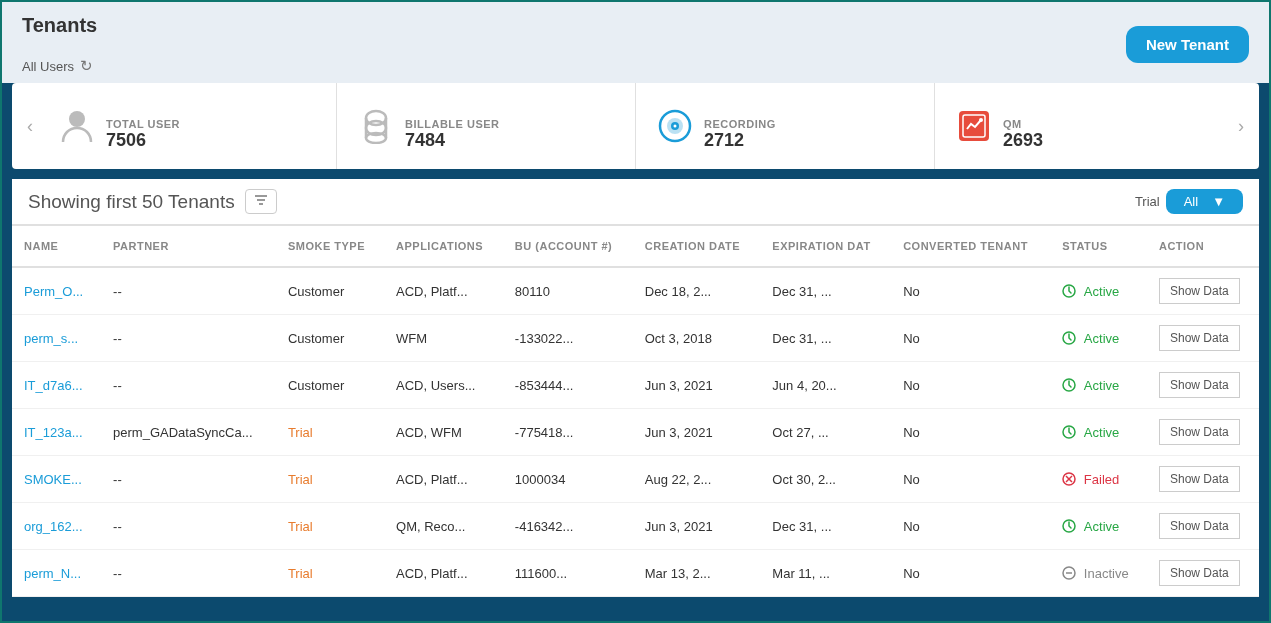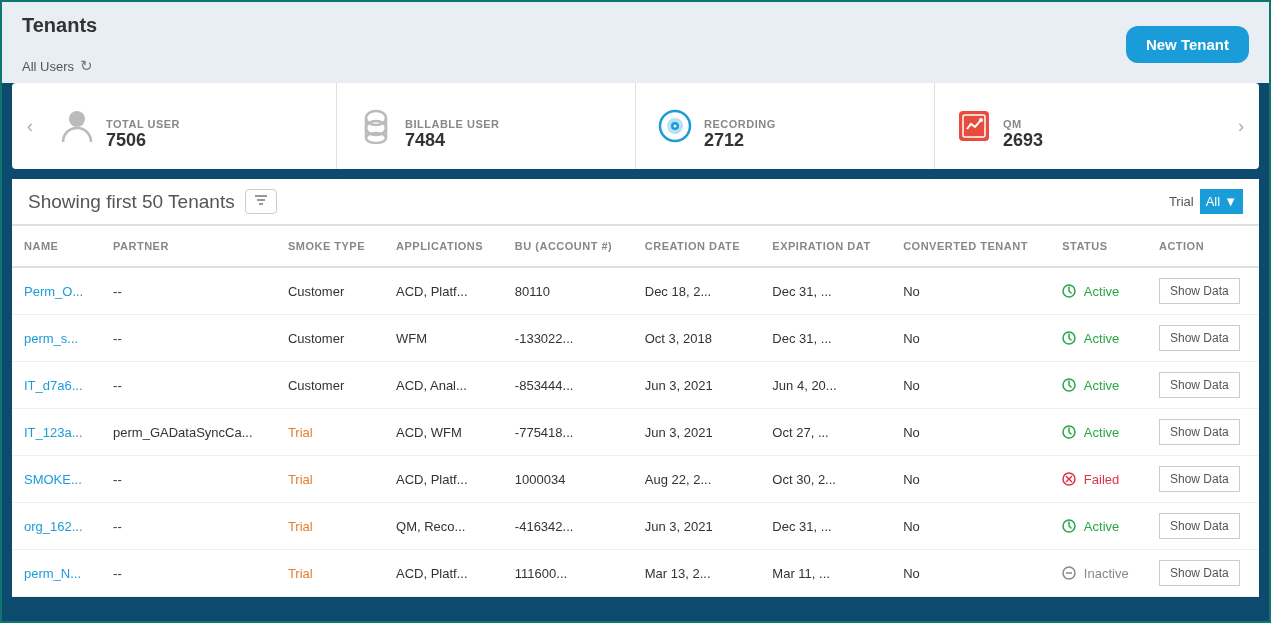--- a/index.html
+++ b/index.html
@@ -27,21 +27,21 @@
 
     
     .toolbar { background: #fff; margin: 0 10px 0 10px; padding: 10px 16px; display: flex; align-items: center; justify-content: space-between; border-bottom: 1px solid #e0e0e0; }
     .toolbar-left { display: flex; align-items: center; gap: 10px; }
     .toolbar-label { font-size: 19px; color: #555; }
     .search-box { display: flex; align-items: center; border: 1px solid #ccc; border-radius: 4px; padding: 4px 8px; gap: 6px; }
     .search-input { border: none; outline: none; font-size: 13px; color: #999; width: 200px; }
     .filter-btn { background: none; border: 1px solid #ccc; border-radius: 4px; padding: 4px 8px; cursor: pointer; color: #777; }
     .toolbar-right { display: flex; align-items: center; gap: 6px; }
     .show-label { font-size: 13px; color: #555; }
-    .show-dropdown { background: #1a9cd8; color: #fff; border: none; border-radius: 0; padding: 5px 6px; font-size: 13px; cursor: pointer; display: flex; align-items: center; gap: 4px; }
+    .show-dropdown { background: #1a9cd8; color: #fff; border: none; border-radius: 8px; padding: 5px 18px; font-size: 13px; cursor: pointer; display: flex; align-items: center; gap: 14px; }
 
     
     .table-wrapper { background: #fff; margin: 0 10px; border-top: 1px solid #e0e0e0; }
     table { width: 100%; border-collapse: collapse; }
     thead tr { border-bottom: 2px solid #e0e0e0; }
     thead th { padding: 14px 12px; text-align: left; font-size: 11px; font-weight: 700; color: #888; letter-spacing: 0.5px; white-space: nowrap; }
     tbody tr { border-bottom: 1px solid #f0f0f0; }
     tbody td { padding: 10px 12px; font-size: 13px; color: #333; white-space: nowrap; }
     .td-name { color: #1a9cd8; cursor: pointer; }
     .td-trial { color: #e87c2e; }
@@ -204,21 +204,21 @@
                   <circle cx="7" cy="7" r="6" stroke="#28a745" stroke-width="1.5" fill="none"></circle>
                   <path d="M7 3v4l2 2" stroke="#28a745" stroke-width="1.5" fill="none" stroke-linecap="round"></path>
                 </svg>&nbsp;Active</span>
             </td>
     <td><button class="btn-show-data">Show Data</button></td>
   </tr>
           <tr>
     <td class="td-name">IT_d7a6...</td>
     <td>--</td>
     <td class="td-customer">Customer</td>
-    <td>ACD, Anal...</td>
+    <td>ACD, Users...</td>
     <td>-853444...</td>
     <td>Jun 3, 2021</td>
     <td>Jun 4, 20...</td>
     <td>No</td>
     <td>
               <span class="status-active"><svg width="14" height="14" viewBox="0 0 14 14">
                   <circle cx="7" cy="7" r="6" stroke="#28a745" stroke-width="1.5" fill="none"></circle>
                   <path d="M7 3v4l2 2" stroke="#28a745" stroke-width="1.5" fill="none" stroke-linecap="round"></path>
                 </svg>&nbsp;Active</span>
             </td>

